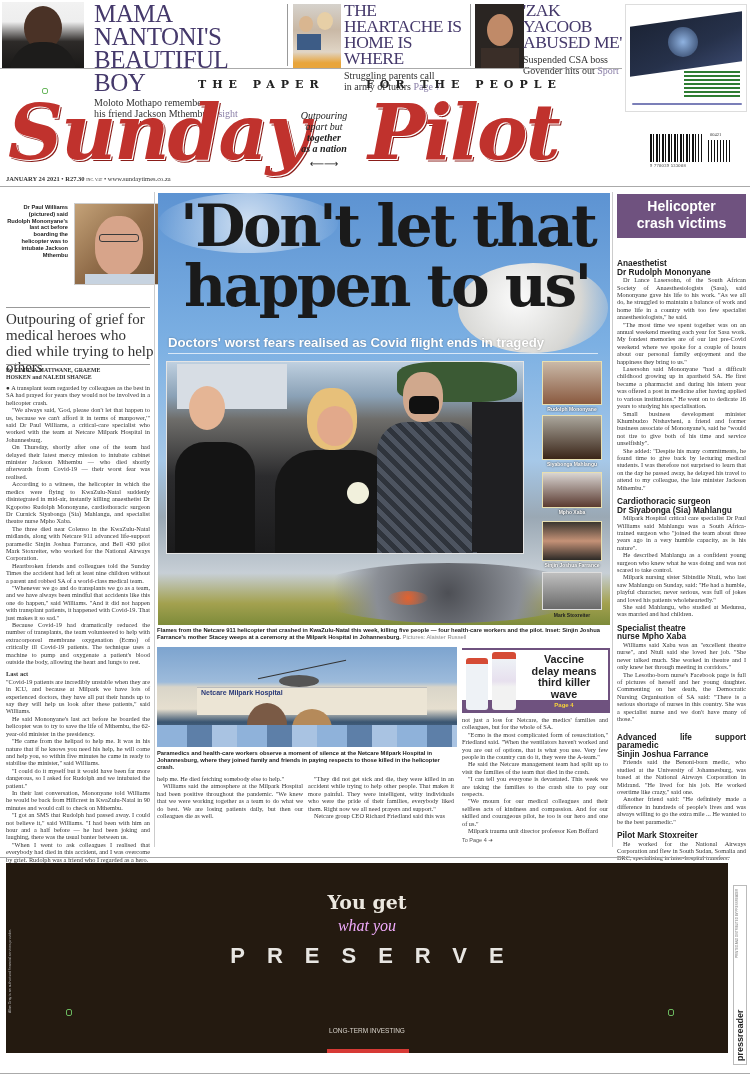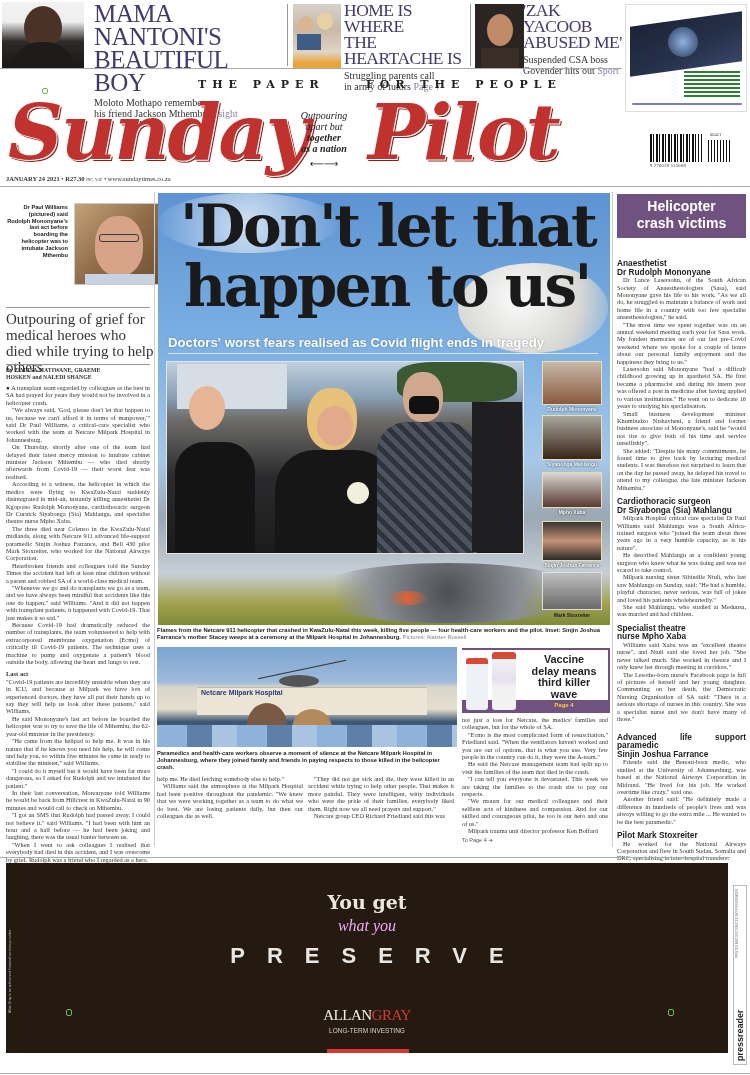--- a/index.html
+++ b/index.html
@@ -43,22 +43,22 @@
   </div>
   <div class="vline" style="left:287px;top:4px;height:62px"></div>
 
   <div class="photo" style="left:293px;top:4px;width:48px;height:64px;background:linear-gradient(180deg,#d6d2cc 0%,#c9b8a5 40%,#e0d5c6 75%,#e8a53c 92%)">
     <div style="position:absolute;left:6px;top:12px;width:14px;height:16px;border-radius:50%;background:#d9b690"></div>
     <div style="position:absolute;left:24px;top:8px;width:16px;height:18px;border-radius:50%;background:#e7cfa6"></div>
     <div style="position:absolute;left:4px;top:30px;width:24px;height:16px;background:#3d5c86"></div>
   </div>
   <div class="abs" style="left:344px;top:2px;width:120px;">
     <div class="tease-head" style="font-size:17.5px">
+      <div>THE HEARTACHE IS</div>
       <div>HOME IS WHERE</div>
-      <div>THE HEARTACHE IS</div>
     </div>
     <div class="tease-sub" style="margin-top:4px">
       <div>Struggling parents call</div>
       <div><span>in army of tutors</span> <span class="pg">Page 7</span></div>
     </div>
   </div>
   <div class="vline" style="left:470px;top:4px;height:62px"></div>
 
   <div class="photo" style="left:475px;top:4px;width:49px;height:64px;background:#2a2522">
     <div style="position:absolute;left:12px;top:10px;width:26px;height:32px;border-radius:50%;background:#c08a68"></div>
@@ -268,23 +268,20 @@
 </div>
 
 <div class="hline" style="left:0;top:857px;width:730px;background:#aaa"></div>
 <div class="abs" style="left:6px;top:863px;width:722px;height:190px;background:#241a10">
   <div style="position:absolute;left:2px;top:10px;width:8px;height:140px;writing-mode:vertical-rl;transform:rotate(180deg);font-size:3.5px;color:#bbb;font-family:'Liberation Sans',sans-serif">Allan Gray is an authorised financial services provider.</div>
   <div style="position:absolute;left:0;top:28px;width:722px;text-align:center;font-family:'DejaVu Serif',serif;font-weight:bold;font-size:19px;color:#ece8e0">You get</div>
   <div style="position:absolute;left:0;top:54px;width:722px;text-align:center;font-family:'Liberation Serif',serif;font-style:italic;font-size:16px;color:#f0abfc">what you</div>
   <div style="position:absolute;left:0;top:80px;width:722px;text-align:center;font-family:'Liberation Sans',sans-serif;font-weight:bold;font-size:22px;letter-spacing:22px;padding-left:22px;color:#e8e6e2">PRESERVE</div>
   <div style="position:absolute;left:60px;top:146px;width:6px;height:7px;border:1.2px solid #6bb85f;border-radius:2px"></div>
   <div style="position:absolute;left:662px;top:146px;width:6px;height:7px;border:1.2px solid #6bb85f;border-radius:2px"></div>
-  <div style="position:absolute;left:0;top:144px;width:722px;text-align:center;font-family:'Liberation Serif',serif;font-size:15px;letter-spacing:-.5px">
-    <span style="color:#f0ece6">ALLAN</span><span style="color:#d63a35">GRAY</span>
-  </div>
   <div style="position:absolute;left:0;top:164px;width:722px;text-align:center;font-family:'Liberation Sans',sans-serif;font-size:6.5px;color:#d9d4cc">LONG-TERM INVESTING</div>
   <div style="position:absolute;left:321px;top:186px;width:82px;height:4px;background:#d63a35"></div>
 </div>
 
 <div class="abs" style="left:733px;top:885px;width:14px;height:180px;border:1px solid #bbb">
   <div style="position:absolute;left:1px;top:2px;width:11px;height:70px;writing-mode:vertical-rl;transform:rotate(180deg);font-size:3px;color:#777;font-family:'Liberation Sans',sans-serif">PRINTED AND DISTRIBUTED BY PRESSREADER</div>
   <div style="position:absolute;left:1px;top:80px;width:12px;height:95px;writing-mode:vertical-rl;transform:rotate(180deg);font-size:9px;font-weight:bold;color:#222;font-family:'Liberation Sans',sans-serif">pressreader</div>
 </div>
 <div class="hline" style="left:0;top:1073px;width:750px;background:#aaa"></div>
 

